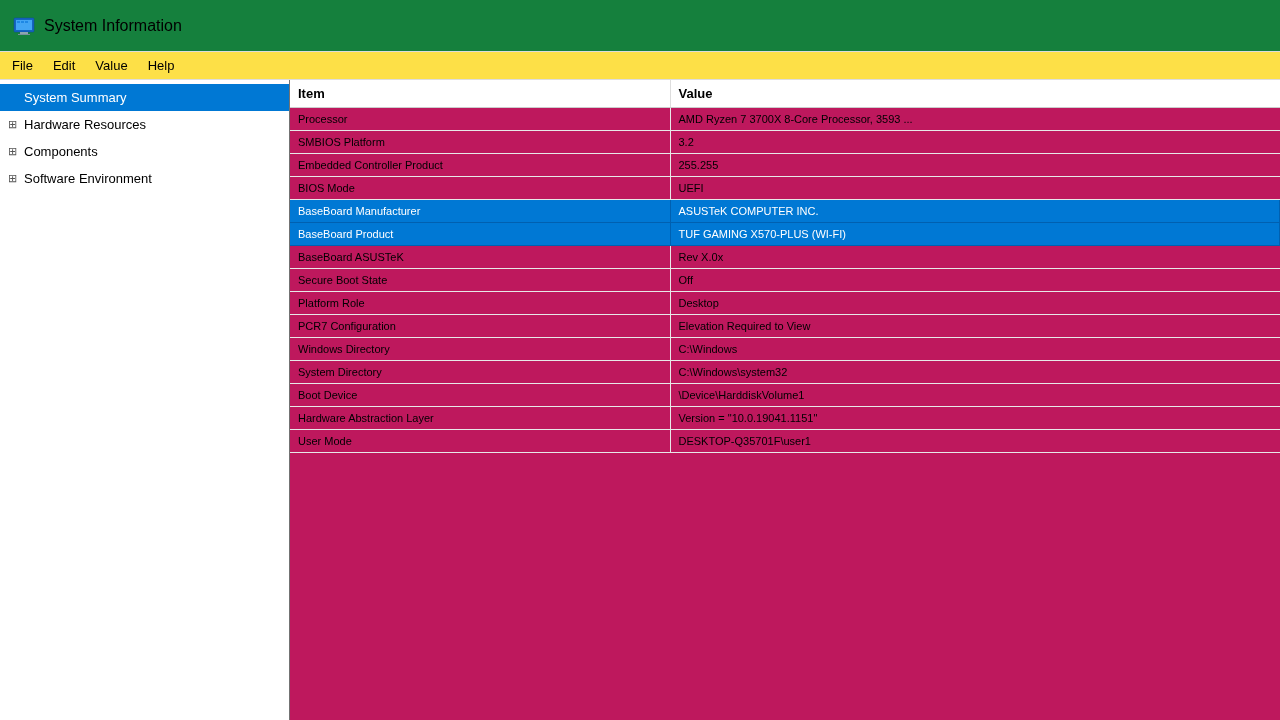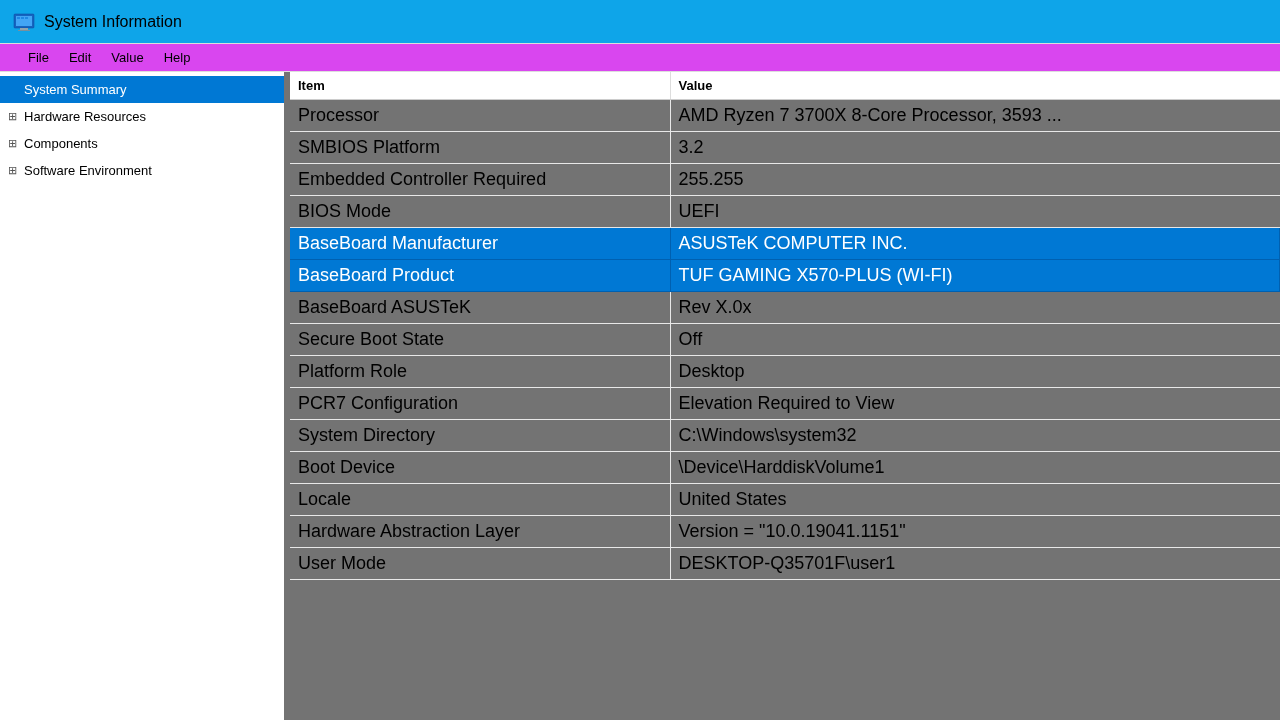--- a/index.html
+++ b/index.html
@@ -14,58 +14,58 @@
       width: 1280px;
       height: 720px;
       overflow: hidden;
       display: flex;
       flex-direction: column;
     }
     .title-bar {
       display: flex;
       align-items: center;
       padding: 8px 12px;
-      background: #0ea5e9;
+      background: #15803d;
       border-bottom: 1px solid #ddd;
-      height: 44px;
+      height: 52px;
     }
     .title-icon {
       width: 24px;
       height: 24px;
       margin-right: 8px;
       flex-shrink: 0;
     }
     .title-text {
       font-size: 16px;
       font-weight: 400;
       color: #000;
     }
     .menu-bar {
       display: flex;
-      background: #d946ef;
+      background: #fde047;
       border-bottom: 1px solid #ddd;
-      padding: 0 18px;
+      padding: 0 2px;
       height: 28px;
       align-items: center;
     }
     .menu-item {
       padding: 4px 10px;
       cursor: pointer;
       color: #000;
       font-size: 13px;
     }
     .main-content {
       display: flex;
       flex: 1;
       overflow: hidden;
     }
     .sidebar {
       width: 290px;
       background: #fff;
-      border-right: 6px solid #737373;
+      border-right: 1px solid #737373;
       overflow-y: auto;
       padding: 4px 0;
       flex-shrink: 0;
     }
     .sidebar-item {
       display: flex;
       align-items: center;
       padding: 6px 8px;
       cursor: pointer;
       color: #000;
@@ -80,21 +80,21 @@
       font-size: 11px;
       color: #555;
       width: 12px;
       display: inline-block;
     }
     .sidebar-item.selected .expand-icon {
       color: #fff;
     }
     .content-area {
       flex: 1;
-      background: #737373;
+      background: #be185d;
       overflow-y: auto;
       overflow-x: auto;
     }
     table {
       width: 100%;
       border-collapse: collapse;
       table-layout: fixed;
     }
     thead tr {
       background: #fff;
@@ -112,21 +112,21 @@
       background: #fff;
     }
     th:first-child {
       width: 380px;
     }
     th:last-child {
       border-right: none;
     }
     td {
       padding: 5px 8px;
-      font-size: 18px;
+      font-size: 11px;
       border-bottom: 1px solid #e8e8e8;
       border-right: 1px solid #e8e8e8;
       vertical-align: middle;
       white-space: nowrap;
       overflow: hidden;
       text-overflow: ellipsis;
     }
     td:last-child {
       border-right: none;
     }
@@ -197,21 +197,21 @@
       <tbody id="table-body">
       <tr>
             <td>Processor</td>
             <td>AMD Ryzen 7 3700X 8-Core Processor, 3593 ...</td>
           </tr>
           <tr>
             <td>SMBIOS Platform</td>
             <td>3.2</td>
           </tr>
           <tr>
-            <td>Embedded Controller Required</td>
+            <td>Embedded Controller Product</td>
             <td>255.255</td>
           </tr>
           <tr>
             <td>BIOS Mode</td>
             <td>UEFI</td>
           </tr>
           <tr class="highlighted">
             <td>BaseBoard Manufacturer</td>
             <td>ASUSTeK COMPUTER INC.</td>
           </tr>
@@ -229,30 +229,30 @@
           </tr>
           <tr>
             <td>Platform Role</td>
             <td>Desktop</td>
           </tr>
           <tr>
             <td>PCR7 Configuration</td>
             <td>Elevation Required to View</td>
           </tr>
           <tr>
+            <td>Windows Directory</td>
+            <td>C:\Windows</td>
+          </tr>
+          <tr>
             <td>System Directory</td>
             <td>C:\Windows\system32</td>
           </tr>
           <tr>
             <td>Boot Device</td>
             <td>\Device\HarddiskVolume1</td>
-          </tr>
-          <tr>
-            <td>Locale</td>
-            <td>United States</td>
           </tr>
           <tr>
             <td>Hardware Abstraction Layer</td>
             <td>Version = "10.0.19041.1151"</td>
           </tr>
           <tr>
             <td>User Mode</td>
             <td>DESKTOP-Q35701F\user1</td>
           </tr>
         </tbody>

